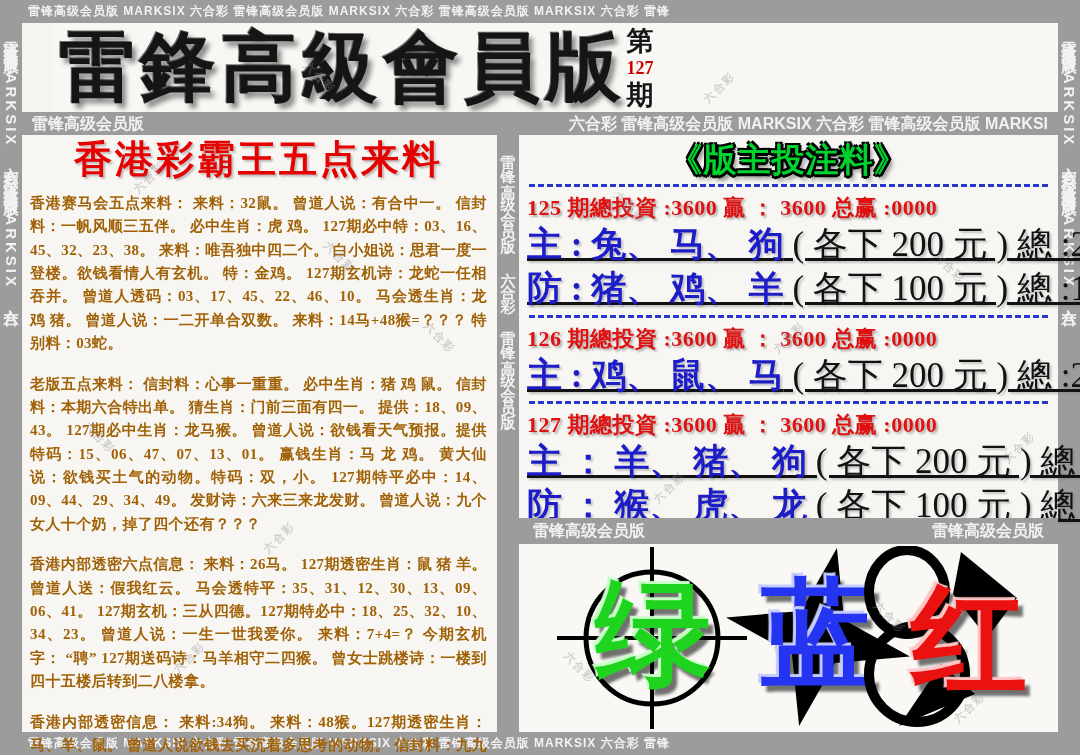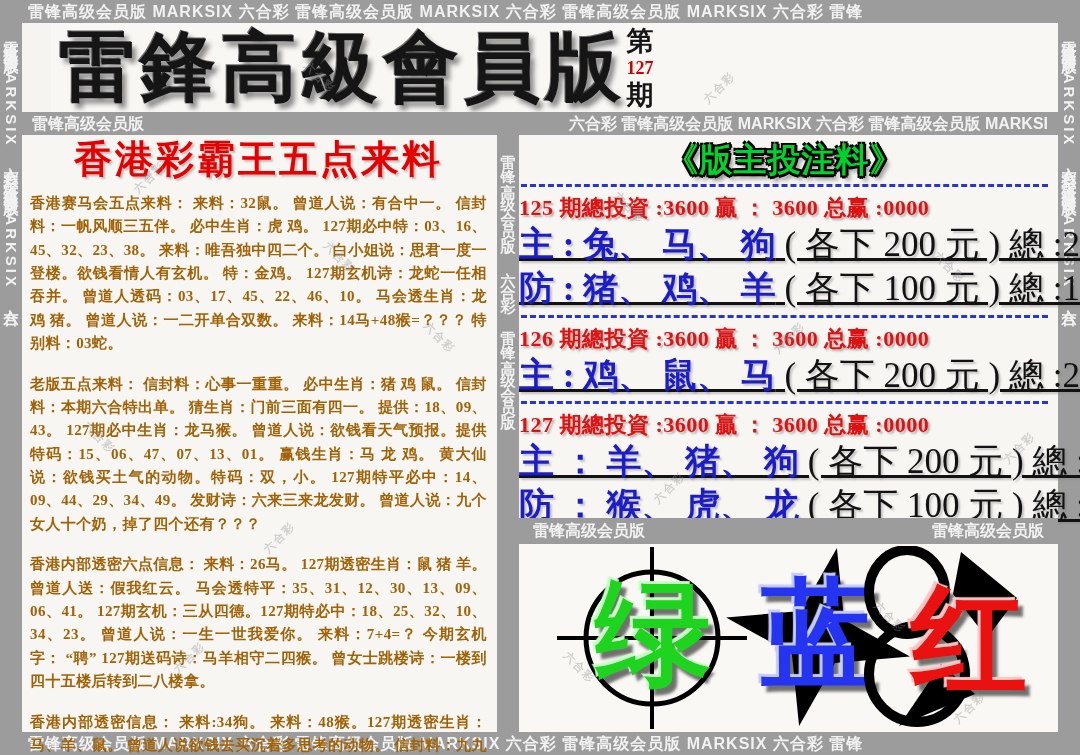--- a/index.html
+++ b/index.html
@@ -4,21 +4,21 @@
 <style>
   html,body{margin:0;padding:0;background:#777;}
   .page{
     position:relative; width:1080px; height:755px; margin:0 auto;
     background:#f5f4f1; overflow:hidden;
     font-family:"Liberation Sans", sans-serif;
   }
   
   .hstrip{
     position:absolute; left:0; right:0; height:23px; background:#9c9c9c;
-    color:#f2f2f2; font-size:16px; font-weight:bold; line-height:23px;
+    color:#f2f2f2; font-size:12px; font-weight:bold; line-height:23px;
     white-space:nowrap; overflow:hidden; padding-left:28px; letter-spacing:1px;
   }
   .hstrip.top{top:0;} .hstrip.bottom{bottom:0;}
   .vstrip{
     position:absolute; top:23px; bottom:23px; width:22px; background:#9c9c9c;
     color:#f2f2f2; font-size:15px; font-weight:bold; overflow:hidden;
     writing-mode:vertical-rl; text-orientation:mixed; letter-spacing:3px;
     line-height:22px; padding-top:6px;
   }
   .vstrip.left{left:0;} .vstrip.right{right:0;}
@@ -69,21 +69,21 @@
   .mid-vstrip{
     position:absolute; left:475px; top:0; bottom:0; width:22px; background:#9c9c9c;
     color:#f2f2f2; font-size:15px; font-weight:bold; overflow:hidden;
     writing-mode:vertical-rl; text-orientation:mixed; letter-spacing:14px;
     line-height:22px; padding-top:8px;
   }
   .right-col{
     position:absolute; left:497px; right:0; top:0; bottom:0;
     background:#f7f6f3;
   }
-  .right-inner{padding:2px 8px 0 0;}
+  .right-inner{padding:2px 8px 0 8px;}
   .right-heading{
     margin:2px 0 2px; text-align:center; color:#00d22e;
     font-weight:bold; font-size:33px; letter-spacing:1px; line-height:1.25;
     text-shadow:-2px -2px 0 #000, 2px -2px 0 #000, -2px 2px 0 #000, 2px 2px 0 #000,
                  0 3px 0 #000, 3px 0 0 #000, 4px 5px 4px rgba(0,0,0,0.5);
   }
   .dash{border-top:3px dashed #2936cc; margin:4px 2px 6px; height:0;}
   .bet-summary{
     margin:3px 0 1px; color:#e01111; font-family:"Liberation Serif", serif;
     font-weight:bold; font-size:22px; letter-spacing:0.5px; white-space:nowrap;

